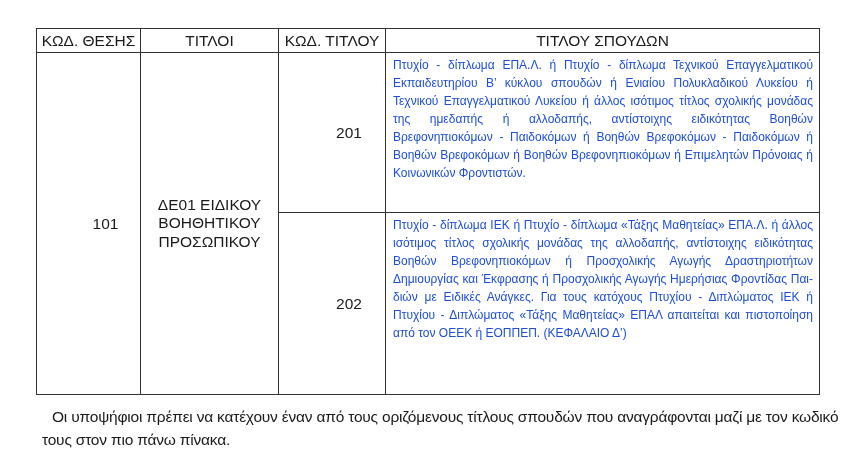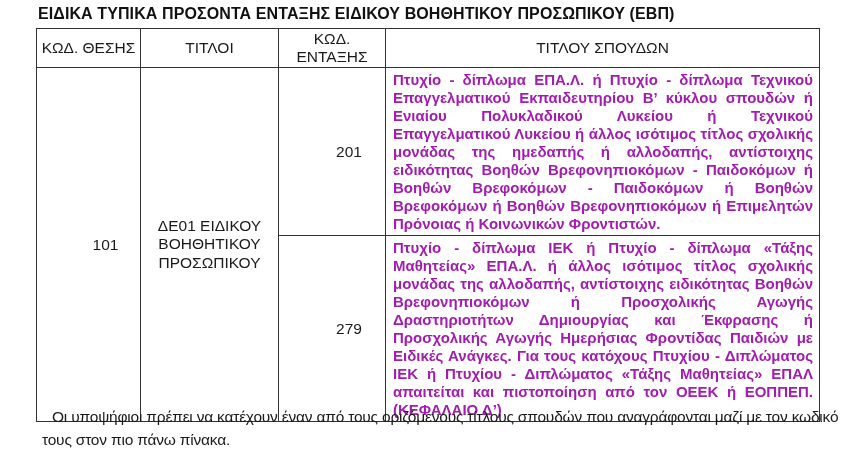--- a/index.html
+++ b/index.html
@@ -54,74 +54,72 @@
     vertical-align: middle;
     font-size: 15.5px;
     color: #1a1a1a;
     padding-left: 35px;
   }
   td.branch {
     padding: 7px 4px;
     line-height: 18.5px;
   }
   td.qual {
-    font-size: 15px;
+    font-size: 12px;
     line-height: 18px;
     text-align: justify;
     vertical-align: top;
     padding: 3px 6px 2px 7px;
-    color: #a21caf;
+    color: #1d4ed8;
     hyphens: manual;
-    font-weight: bold;
   }
   .footnote {
     position: absolute;
     left: 38px;
     top: 401px;
     width: 814px;
     margin: 4px;
     font-size: 15.5px;
     line-height: 23px;
     text-indent: 10px;
     letter-spacing: -0.2px;
     color: #1a1a1a;
     text-align: left;
   }
 </style>
 </head>
 <body>
 
 <div class="page">
 
-  <div class="doc-title">ΕΙΔΙΚΑ ΤΥΠΙΚΑ ΠΡΟΣΟΝΤΑ ΕΝΤΑΞΗΣ ΕΙΔΙΚΟΥ ΒΟΗΘΗΤΙΚΟΥ ΠΡΟΣΩΠΙΚΟΥ (ΕΒΠ)</div>
 
   <table class="qual-table">
     <colgroup>
       <col style="width:104px">
       <col style="width:138px">
       <col style="width:107px">
       <col style="width:434px">
     </colgroup>
     <thead>
       <tr>
         <th>ΚΩΔ. ΘΕΣΗΣ</th>
         <th>ΤΙΤΛΟΙ</th>
-        <th>ΚΩΔ. ΕΝΤΑΞΗΣ</th>
+        <th>ΚΩΔ. ΤΙΤΛΟΥ</th>
         <th>ΤΙΤΛΟΥ ΣΠΟΥΔΩΝ</th>
       </tr>
     </thead>
     <tbody>
       <tr class="row-201">
         <td class="center" rowspan="2">101</td>
         <td class="center branch" rowspan="2">ΔΕ01 ΕΙΔΙΚΟΥ ΒΟΗΘΗΤΙΚΟΥ ΠΡΟΣΩΠΙΚΟΥ</td>
         <td class="center">201</td>
         <td class="qual">Πτυχίο - δίπλωμα ΕΠΑ.Λ. ή Πτυχίο - δίπλωμα Τεχνικού Επαγ­γελματικού Εκπαιδευτηρίου Β’ κύκλου σπουδών ή Ενιαίου Πολυκλαδικού Λυκείου ή Τεχνικού Επαγγελματικού Λυκείου ή άλλος ισότιμος τίτλος σχολικής μονάδας της ημεδαπής ή αλ­λοδαπής, αντίστοιχης ειδικότητας Βοηθών Βρεφονηπιοκόμων - Παιδοκόμων ή Βοηθών Βρεφοκόμων - Παιδοκόμων ή Βοη­θών Βρεφοκόμων ή Βοηθών Βρεφονηπιοκόμων ή Επιμελητών Πρόνοιας ή Κοινωνικών Φροντιστών.</td>
       </tr>
       <tr class="row-202">
-        <td class="center">279</td>
+        <td class="center">202</td>
         <td class="qual">Πτυχίο - δίπλωμα ΙΕΚ ή Πτυχίο - δίπλωμα «Τάξης Μαθητείας» ΕΠΑ.Λ. ή άλλος ισότιμος τίτλος σχολικής μονάδας της αλλο­δαπής, αντίστοιχης ειδικότητας Βοηθών Βρεφονηπιοκόμων ή Προσχολικής Αγωγής Δραστηριοτήτων Δημιουργίας και Έκφρασης ή Προσχολικής Αγωγής Ημερήσιας Φροντίδας Παι­διών με Ειδικές Ανάγκες. Για τους κατόχους Πτυχίου - Διπλώ­ματος ΙΕΚ ή Πτυχίου - Διπλώματος «Τάξης Μαθητείας» ΕΠΑΛ απαιτείται και πιστοποίηση από τον ΟΕΕΚ ή ΕΟΠΠΕΠ. (ΚΕΦΑ­ΛΑΙΟ Δ’)</td>
       </tr>
     </tbody>
   </table>
 
   <p class="footnote">Οι υποψήφιοι πρέπει να κατέχουν έναν από τους οριζόμενους τίτλους σπουδών που αναγράφονται μαζί με τον κωδικό τους στον πιο πάνω πίνακα.</p>
 
 </div>
 
 </body></html>

